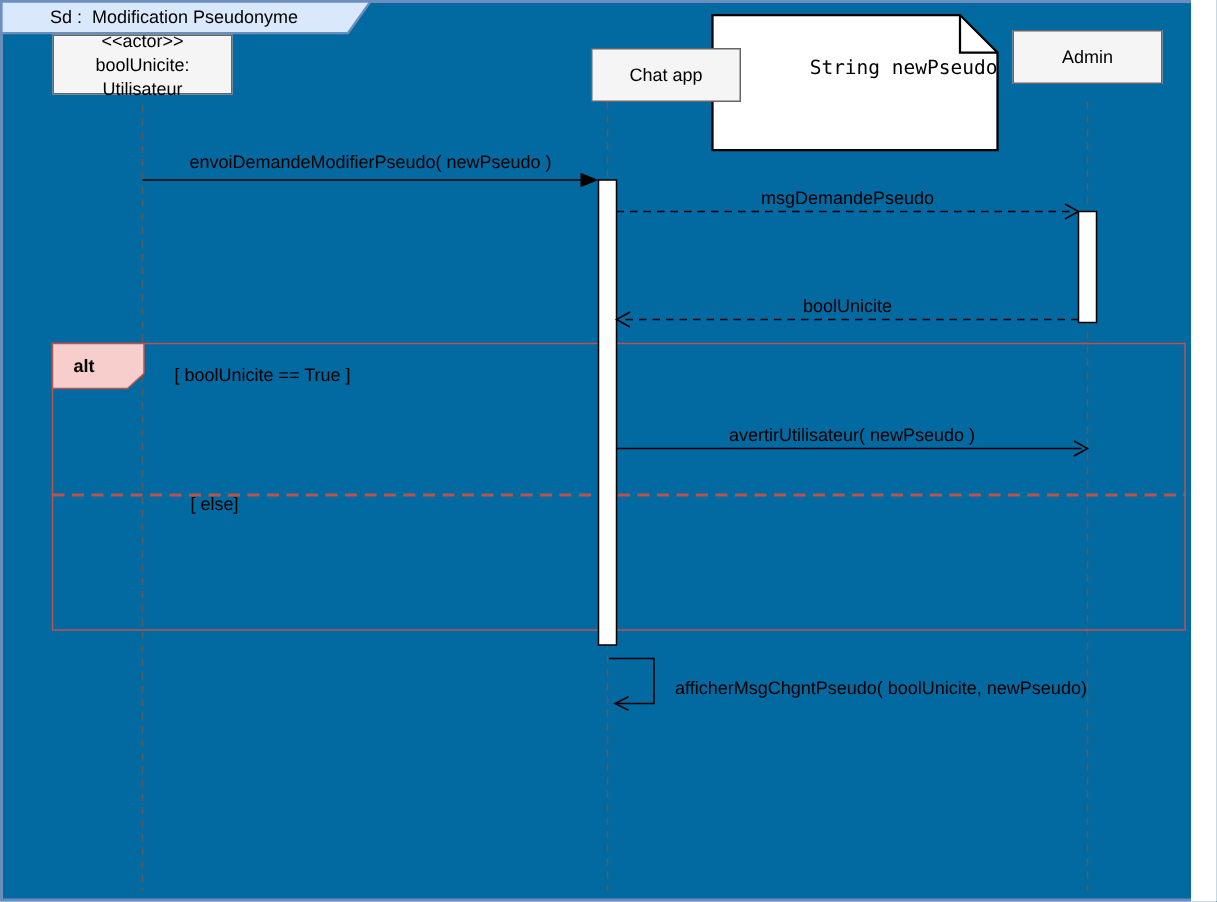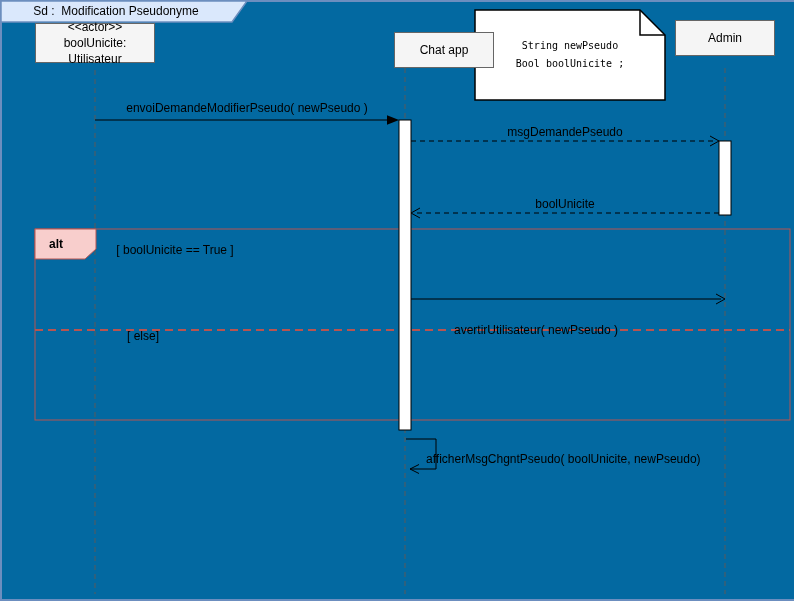--- a/index.html
+++ b/index.html
@@ -26,23 +26,23 @@
   .participant{
     position:absolute;z-index:2;
     background:#f5f5f5;border:1px solid #666666;
     display:flex;flex-direction:column;align-items:center;justify-content:center;
     font-size:12px;color:#000;text-align:center;line-height:1.35;
     box-sizing:border-box;
   }
   .note-text{
     position:absolute;z-index:3;
     left:475px;top:37px;width:190px;
-    text-align:center;
+    text-align:right;
     font-family:"DejaVu Sans Mono","Liberation Mono",monospace;
-    font-size:10px;line-height:18px;color:#000;
+    font-size:13px;line-height:18px;color:#000;
   }
 </style>
 </head>
 <body>
 
 <div id="canvas">
 
   <svg id="linework" width="811" height="601" viewBox="0 0 811 601">
 
     <rect x="1" y="1" width="809" height="599" fill="none" stroke="#6c8ebf" stroke-width="2"></rect>
@@ -87,26 +87,25 @@
   </div>
   <div class="participant" style="left:374px;top:32px;width:100px;height:36px;margin-left:20px;">
     <div>Chat app</div>
   </div>
   <div class="participant" style="left:675px;top:20px;width:100px;height:36px;">
     <div>Admin</div>
   </div>
 
   <div class="note-text">
     <div>String newPseudo</div>
-    <div>Bool boolUnicite ;</div>
   </div>
 
   <div class="label centered" style="left:247px;top:108px;">envoiDemandeModifierPseudo( newPseudo )</div>
   <div class="label centered" style="left:565px;top:132px;">msgDemandePseudo</div>
   <div class="label centered" style="left:565px;top:204px;">boolUnicite</div>
-  <div class="label centered" style="left:536px;top:290px;margin-top:40px;">avertirUtilisateur( newPseudo )</div>
-  <div class="label vcentered" style="left:426px;top:459px;text-align:right;">afficherMsgChgntPseudo( boolUnicite, newPseudo)</div>
+  <div class="label centered" style="left:568px;top:290px;">avertirUtilisateur( newPseudo )</div>
+  <div class="label vcentered" style="left:450px;top:459px;text-align:right;">afficherMsgChgntPseudo( boolUnicite, newPseudo)</div>
 
   <div class="label centered" style="left:56px;top:244px;font-weight:bold;">alt</div>
   <div class="label centered" style="left:175px;top:250px;">[ boolUnicite == True ]</div>
   <div class="label vcentered" style="left:127px;top:336px;">[ else]</div>
 
 </div>
 
 </body></html>

